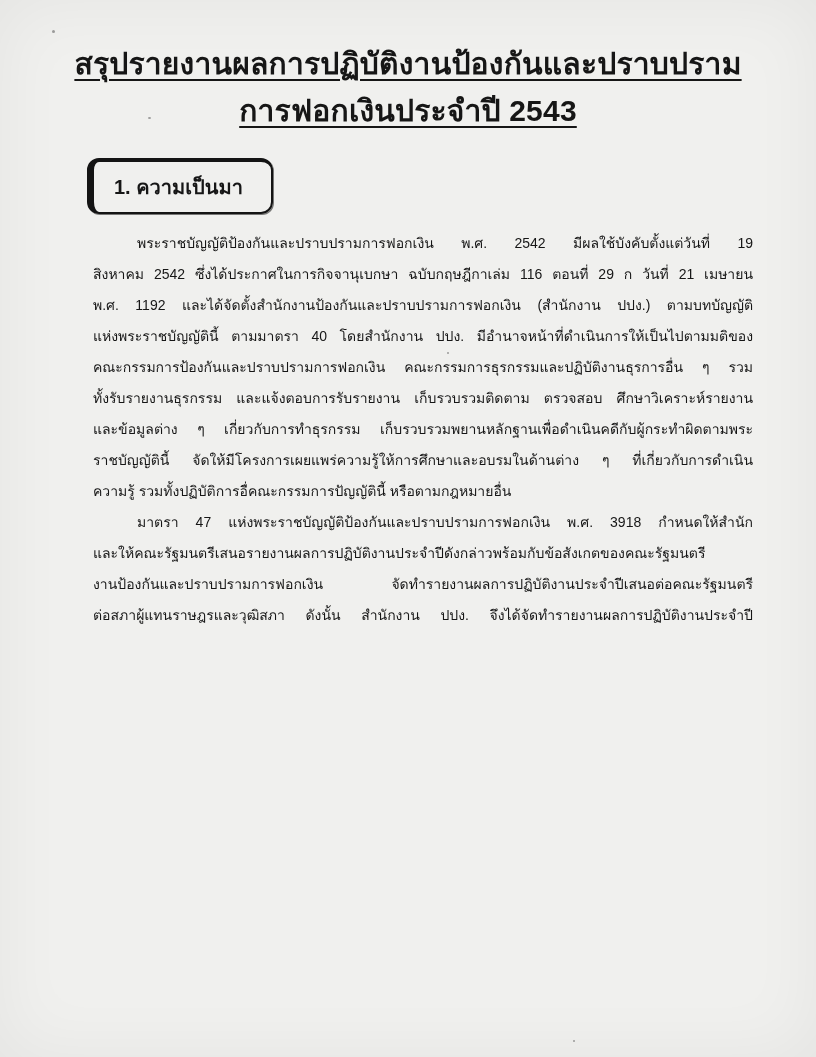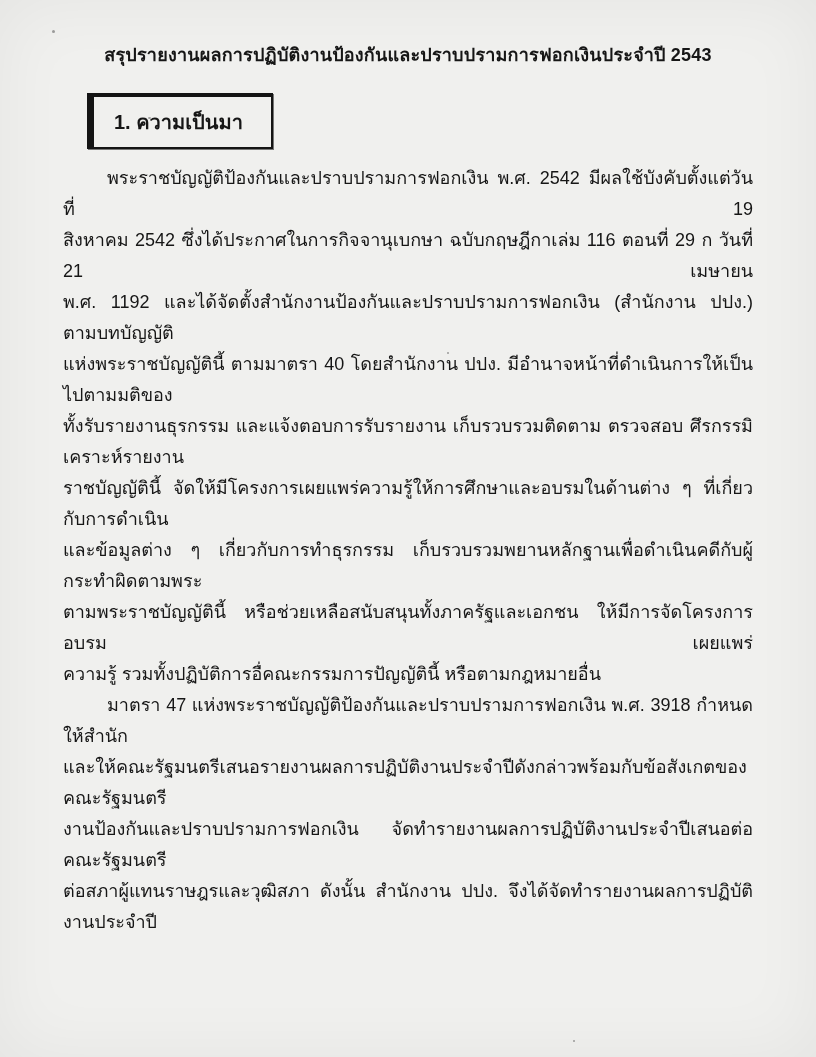--- a/index.html
+++ b/index.html
@@ -15,56 +15,58 @@
     color:#161616;
     box-shadow:inset 0 0 70px rgba(0,0,0,0.05);
     overflow:hidden;
   }
   .content{
     position:relative;
     padding:40px 63px 0 63px;
   }
   .doc-title{
     margin:0 0 24px 0;
-    font-size:18px;
+    font-size:30px;
     font-weight:bold;
     text-align:center;
+    text-decoration:underline;
     text-decoration-thickness:2px;
     text-underline-offset:5px;
     letter-spacing:0.2px;
   }
   .doc-subtitle{
     margin:0 0 36px 0;
     font-size:21px;
     font-weight:bold;
     text-align:center;
     text-decoration:underline;
     text-decoration-thickness:2px;
     text-underline-offset:4px;
   }
   .heading-box{
     display:inline-block;
     margin:0 0 14px 24px;
     padding:9px 28px 9px 20px;
     border:2.5px solid #141414;
     border-left-width:7px;
     border-top-width:4px;
-    border-radius:0;
+    border-radius:12px;
     font-size:20px;
     font-weight:bold;
     box-shadow:1px 1px 0 rgba(20,20,20,0.55);
     background:transparent;
   }
   .para{width:690px;}
   .para .line{
-    font-size:18px;
+    font-size:14px;
     line-height:31px;
     text-align:justify;
     text-align-last:justify;
     white-space:normal;
+    margin-left:30px;
   }
   .para .line.first{text-indent:44px;}
   .para .line.last{text-align-last:left;}
   .speck{
     position:absolute;
     border-radius:50%;
     background:#555;
     opacity:0.55;
   }
 </style>
@@ -85,24 +87,24 @@
     <section>
       <div class="heading-box">
         <span>1.  ความเป็นมา</span>
       </div>
 
       <div class="para">
           <div class="line first">พระราชบัญญัติป้องกันและปราบปรามการฟอกเงิน  พ.ศ.  2542  มีผลใช้บังคับตั้งแต่วันที่  19</div>
           <div class="line">สิงหาคม 2542 ซึ่งได้ประกาศในการกิจจานุเบกษา ฉบับกฤษฎีกาเล่ม 116 ตอนที่ 29 ก วันที่ 21 เมษายน</div>
           <div class="line">พ.ศ. 1192 และได้จัดตั้งสำนักงานป้องกันและปราบปรามการฟอกเงิน (สำนักงาน ปปง.) ตามบทบัญญัติ</div>
           <div class="line">แห่งพระราชบัญญัตินี้ ตามมาตรา 40 โดยสำนักงาน ปปง. มีอำนาจหน้าที่ดำเนินการให้เป็นไปตามมติของ</div>
-          <div class="line">ทั้งรับรายงานธุรกรรม และแจ้งตอบการรับรายงาน เก็บรวบรวมติดตาม ตรวจสอบ ศึรกรรมิเคราะห์รายงาน</div>
+          <div class="line">คณะกรรมการป้องกันและปราบปรามการฟอกเงิน คณะกรรมการธุรกรรมและปฏิบัติงานธุรการอื่น ๆ รวม</div>
+          <div class="line">ทั้งรับรายงานธุรกรรม และแจ้งตอบการรับรายงาน เก็บรวบรวมติดตาม ตรวจสอบ ศึกษาวิเคราะห์รายงาน</div>
+          <div class="line">และข้อมูลต่าง ๆ เกี่ยวกับการทำธุรกรรม เก็บรวบรวมพยานหลักฐานเพื่อดำเนินคดีกับผู้กระทำผิดตามพระ</div>
           <div class="line">ราชบัญญัตินี้  จัดให้มีโครงการเผยแพร่ความรู้ให้การศึกษาและอบรมในด้านต่าง  ๆ  ที่เกี่ยวกับการดำเนิน</div>
-          <div class="line">และข้อมูลต่าง ๆ เกี่ยวกับการทำธุรกรรม เก็บรวบรวมพยานหลักฐานเพื่อดำเนินคดีกับผู้กระทำผิดตามพระ</div>
-          <div class="line">ตามพระราชบัญญัตินี้  หรือช่วยเหลือสนับสนุนทั้งภาครัฐและเอกชน  ให้มีการจัดโครงการอบรม  เผยแพร่</div>
           <div class="line last">ความรู้ รวมทั้งปฏิบัติการอื่คณะกรรมการปัญญัตินี้ หรือตามกฎหมายอื่น</div>
         </div>
 
       <div class="para">
           <div class="line first">มาตรา  47  แห่งพระราชบัญญัติป้องกันและปราบปรามการฟอกเงิน  พ.ศ.  3918  กำหนดให้สำนัก</div>
           <div class="line">และให้คณะรัฐมนตรีเสนอรายงานผลการปฏิบัติงานประจำปีดังกล่าวพร้อมกับข้อสังเกตของคณะรัฐมนตรี</div>
           <div class="line">งานป้องกันและปราบปรามการฟอกเงิน   จัดทำรายงานผลการปฏิบัติงานประจำปีเสนอต่อคณะรัฐมนตรี</div>
           <div class="line">ต่อสภาผู้แทนราษฎรและวุฒิสภา  ดังนั้น  สำนักงาน  ปปง.  จึงได้จัดทำรายงานผลการปฏิบัติงานประจำปี</div>
         </div>
     </section>

